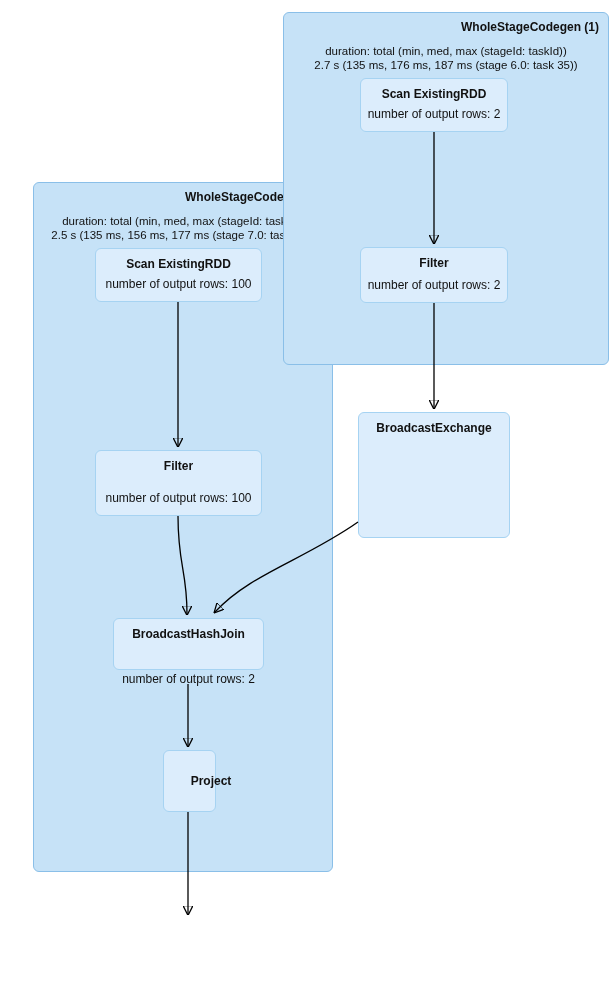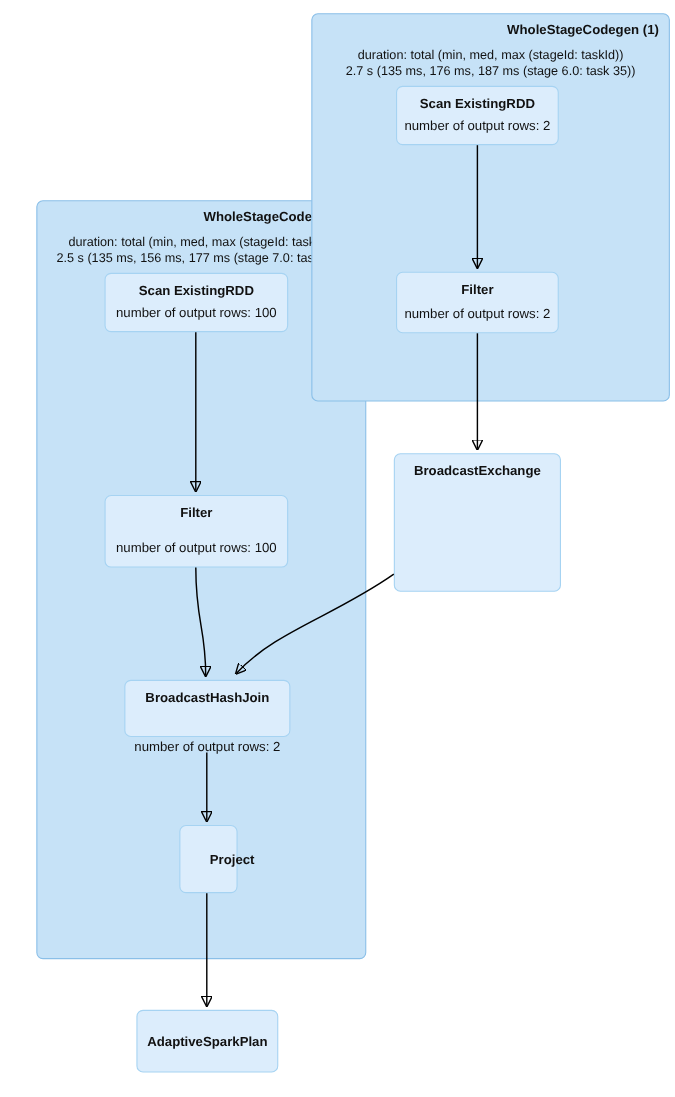--- a/index.html
+++ b/index.html
@@ -134,23 +134,20 @@
     <div class="node-title">BroadcastHashJoin</div>
     <div class="node-metrics">
       <div>number of output rows: 2</div>
     </div>
   </div>
 
   <div class="node node-center n-project">
     <div class="node-title">Project</div>
   </div>
 
-  <div class="node node-center n-asp">
-    <div class="node-title">AdaptiveSparkPlan</div>
-  </div>
 
   <svg id="edges" xmlns="http://www.w3.org/2000/svg">
     <defs>
       <marker id="arrow" viewBox="0 0 10 10" refX="8.5" refY="5" markerWidth="7.5" markerHeight="7.5" orient="auto">
         <path d="M0,0 L10,5 L0,10 z" fill="#000" stroke="none"></path>
       </marker>
     </defs>
     <path d="M434,132 L434,243" marker-end="url(#arrow)"></path>
     <path d="M434,303 L434,408" marker-end="url(#arrow)"></path>
     <path d="M358,522 C304,560 250,574 215,612" marker-end="url(#arrow)"></path>

